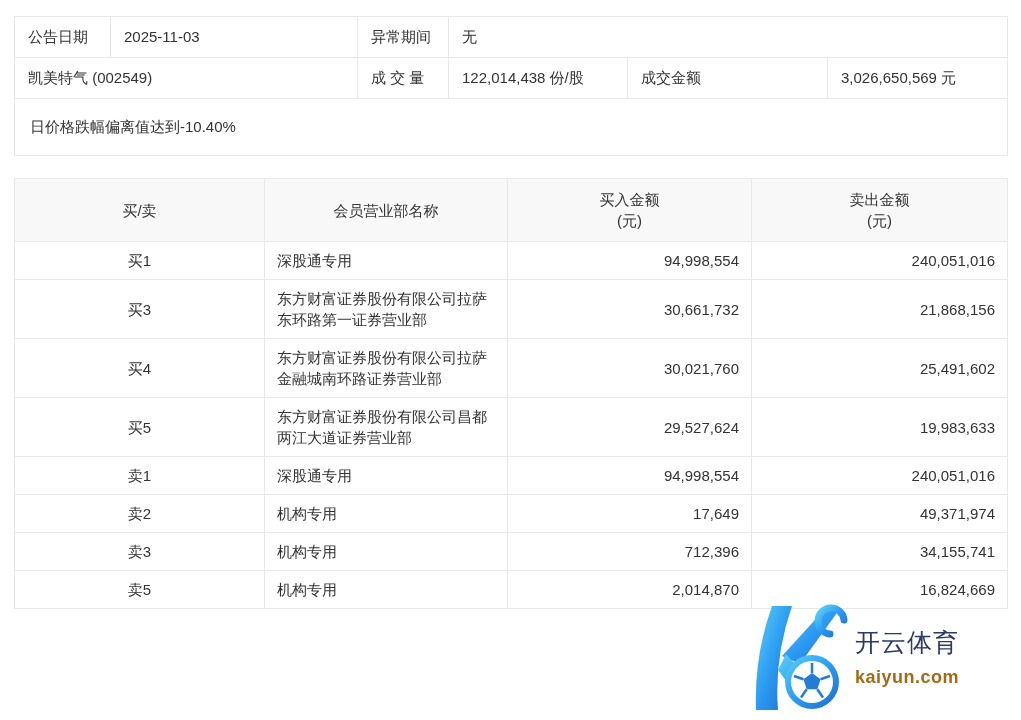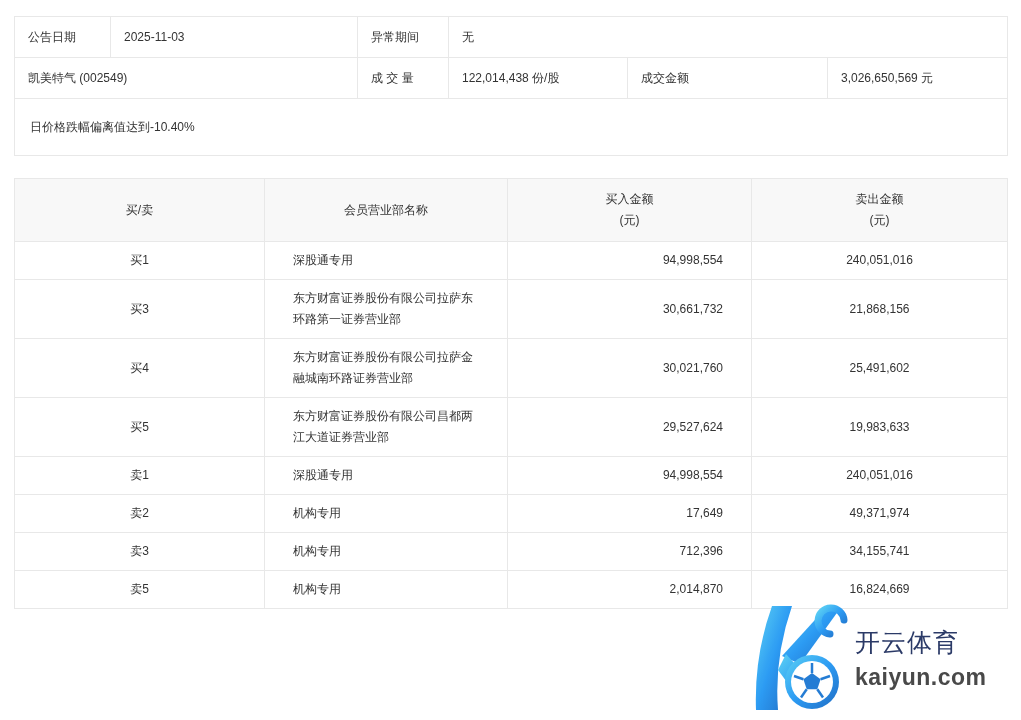--- a/index.html
+++ b/index.html
@@ -4,46 +4,46 @@
 <style>
   html,body{margin:0;padding:0;}
   body{
     width:1021px;height:720px;overflow:hidden;background:#ffffff;
     font-family:"Liberation Sans","DejaVu Sans",sans-serif;
     color:#333333;
     position:relative;
   }
   .wrap{padding:16px 14px 0 14px;position:relative;}
   table{border-collapse:collapse;table-layout:fixed;width:993px;}
-  td{border:1px solid #e8e8e8;font-size:12px;color:#333;line-height:22px;padding:9px 13px;background:#fff;overflow:hidden;}
+  td{border:1px solid #e8e8e8;font-size:15px;color:#333;line-height:22px;padding:9px 13px;background:#fff;overflow:hidden;}
   
   .summary td{height:22px;vertical-align:middle;}
   .summary .note-cell{padding:17px 15px;}
   
   .broker{margin-top:22px;}
-  .broker td{line-height:21px;padding:8px 28px;vertical-align:middle;}
+  .broker td{line-height:21px;padding:8px 12px;vertical-align:middle;}
   .broker thead td{
     background:#f8f8f8;text-align:center;padding:9px 12px;height:44px;
   }
   .hdr-unit{display:block;}
   .col-side{text-align:center;}
   .col-branch{text-align:left;padding-left:10px;margin-left:36px;}
   .col-buy{text-align:right;padding-right:8px;}
-  .col-sell{text-align:center;padding-right:14px;}
+  .col-sell{text-align:right;padding-right:14px;}
   
   .watermark{
     position:absolute;left:742px;top:598px;width:276px;height:118px;
     display:flex;align-items:center;z-index:10;opacity:0.95;pointer-events:none;
   }
   .wm-text{margin-left:5px;display:flex;flex-direction:column;align-items:flex-start;}
   .wm-brand{
     font-size:25px;font-weight:normal;color:#20305f;letter-spacing:1px;line-height:40px;white-space:nowrap;
   }
   .wm-site{
-    font-size:23px;font-weight:bold;color:#404040;letter-spacing:0.5px;line-height:30px;white-space:nowrap;text-align:right;
+    font-size:18px;font-weight:bold;color:#a16207;letter-spacing:0.5px;line-height:30px;white-space:nowrap;text-align:right;
   }
 </style>
 </head>
 <body>
 
 <div class="wrap">
 
   <table class="summary">
     <colgroup>
       <col style="width:96px">

